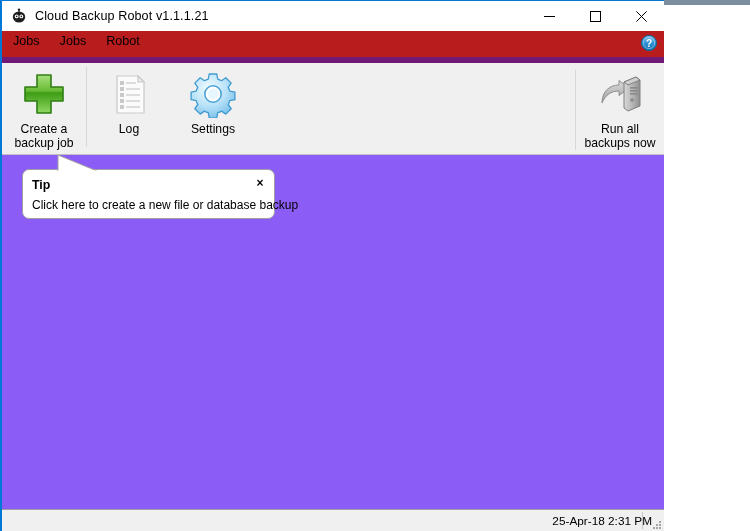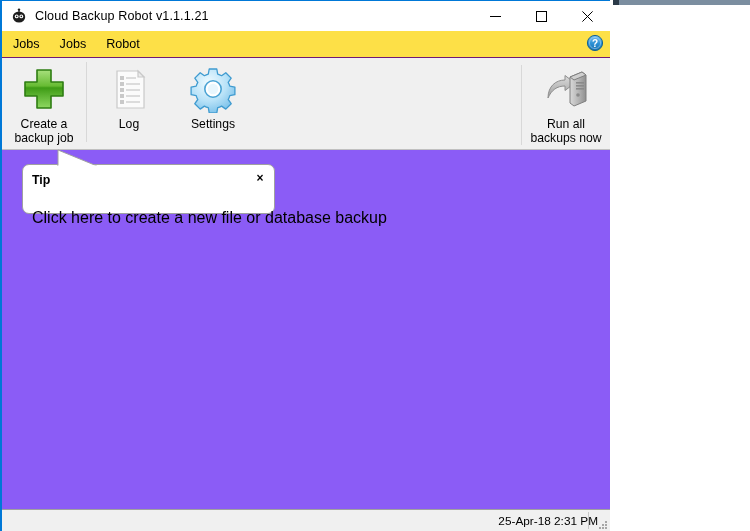--- a/index.html
+++ b/index.html
@@ -12,21 +12,21 @@
     height: 531px;
     overflow: hidden;
     font-family: "Liberation Sans", sans-serif;
     -webkit-font-smoothing: antialiased;
   }
 
   
   #window {
     position: absolute;
     left: 0; top: 0;
-    width: 610px;
+    width: 664px;
     height: 531px;
     box-sizing: border-box;
     border-left: 2px solid #0078d7;
     border-top: 1px solid #0078d7;
     background: #ffffff;
     display: flex;
     flex-direction: column;
   }
 
   
@@ -65,25 +65,24 @@
     justify-content: center;
     background: transparent;
     border: 0;
     padding: 0;
   }
 
   
   #menubar {
     height: 26px;
     min-height: 26px;
-    background: #fde047;
-    display: flex;
-    align-items: center;
-    position: relative;
-    border-bottom: 1px solid #701a75;
+    background: #b91c1c;
+    display: flex;
+    position: relative;
+    border-bottom: 6px solid #701a75;
   }
   .menu-item {
     font-size: 12.6px;
     color: #000000;
     padding: 3px 9px 4px 9px;
     margin-left: 2px;
     white-space: nowrap;
     cursor: default;
   }
   #help-icon-wrap {
@@ -166,22 +165,22 @@
     border-radius: 7px;
     padding: 8px 10px 0 9px;
   }
   #tip-title {
     font-size: 12.4px;
     font-weight: bold;
     color: #000000;
     line-height: 14px;
   }
   #tip-body {
-    margin-top: 24px;
-    font-size: 16px;
+    margin-top: 6px;
+    font-size: 12px;
     color: #000000;
     line-height: 14px;
     white-space: nowrap;
   }
   #tip-close {
     position: absolute;
     right: 7px;
     top: 6px;
     width: 14px; height: 14px;
     font-size: 12px;

